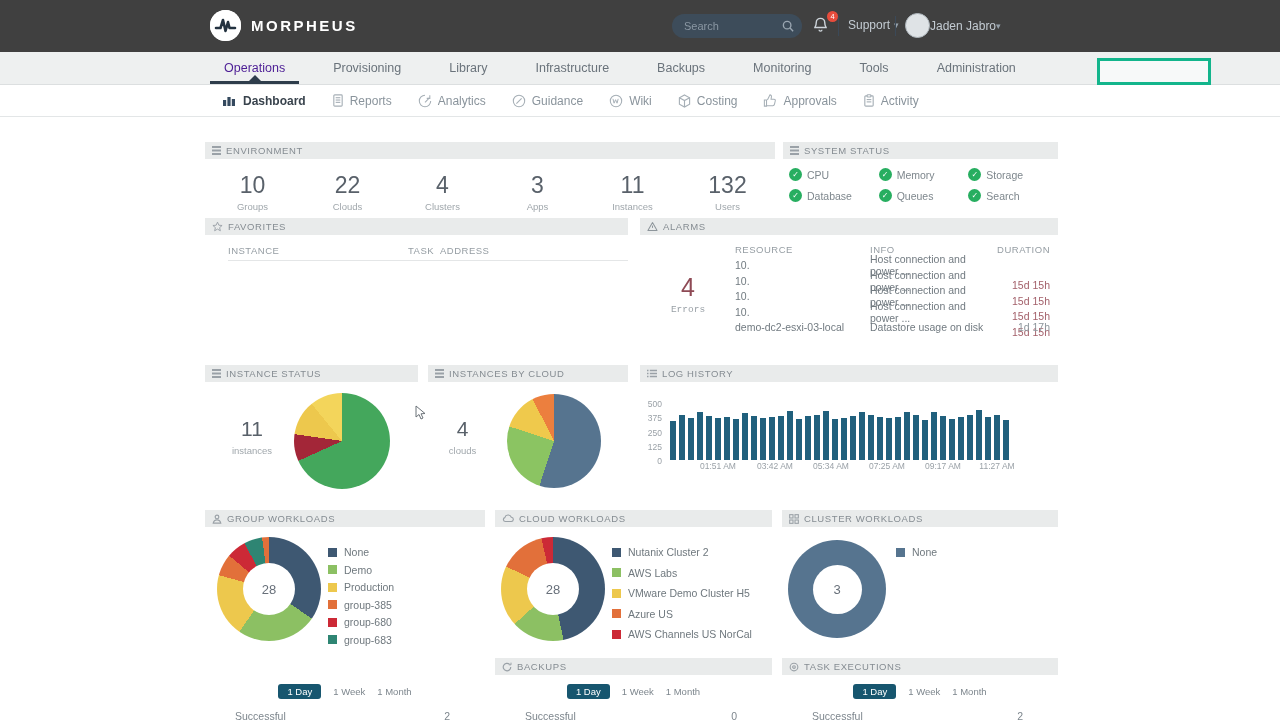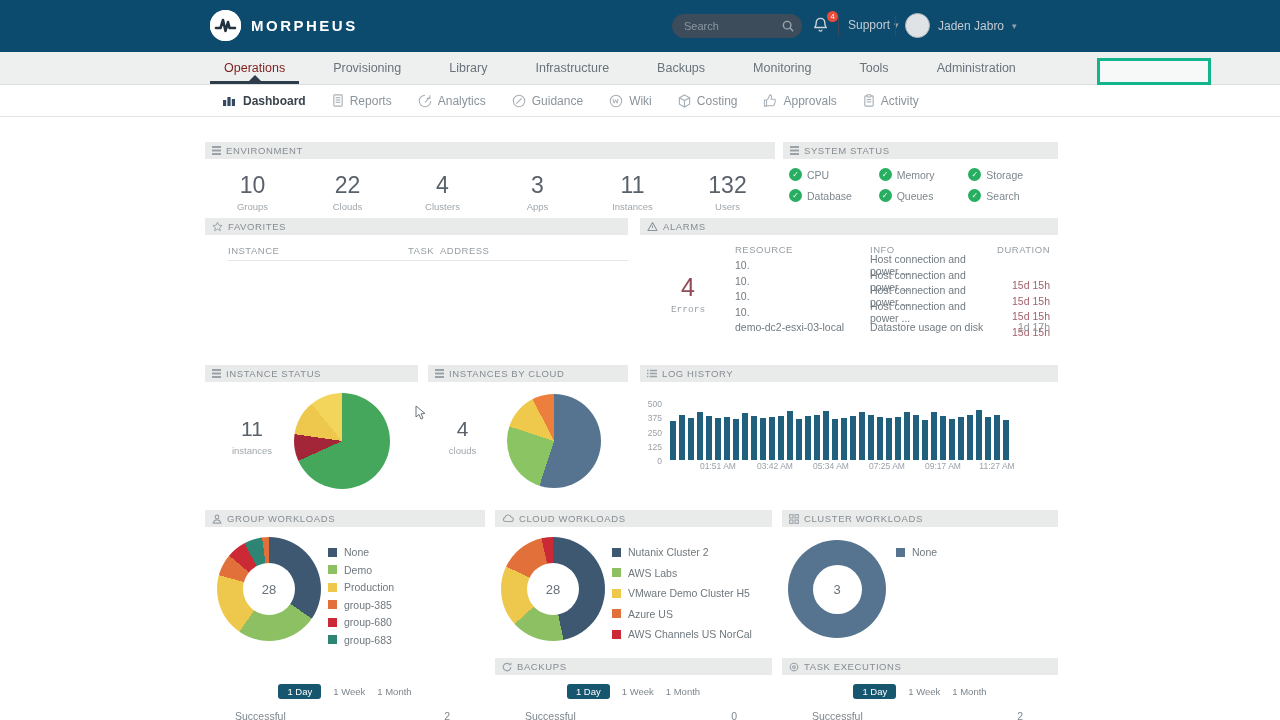--- a/index.html
+++ b/index.html
@@ -2,39 +2,39 @@
 <html><head>
 <meta charset="utf-8">
 <style>
   * { margin:0; padding:0; box-sizing:border-box; }
   html,body { background:#fff; }
   #screen {
     position:relative; width:1280px; height:720px; overflow:hidden;
     font-family:"Liberation Sans", sans-serif; background:#ffffff;
   }
   
-  #topbar { position:absolute; left:0; top:0; width:1280px; height:52px; background:#0c4a6e; }
+  #topbar { position:absolute; left:0; top:0; width:1280px; height:52px; background:#404040; }
   .logo { position:absolute; left:210px; top:10px; display:flex; align-items:center; gap:10px; cursor:pointer; }
   .logo-circle { width:31px; height:31px; border-radius:50%; background:#fff; display:flex; align-items:center; justify-content:center; }
   .brand { color:#fff; font-size:15px; font-weight:bold; letter-spacing:2.5px; }
   .search-box { position:absolute; left:672px; top:14px; width:130px; height:24px; background:#3d4c5a; border-radius:12px; display:flex; align-items:center; padding:0 8px 0 12px; }
   .search-box input { flex:1; min-width:0; background:transparent; border:none; outline:none; color:#cfd6dc; font-size:11px; font-family:"Liberation Sans",sans-serif; }
   .search-box input::placeholder { color:#8a97a3; }
   .bell-wrap { position:absolute; left:812px; top:15px; width:22px; height:22px; cursor:pointer; }
   .badge { position:absolute; right:-4px; top:-4px; min-width:11px; height:11px; background:#e74c3c; color:#fff; border-radius:6px; font-size:7.5px; line-height:11px; text-align:center; padding:0 2px; }
   .vsep { position:absolute; top:16px; width:1px; height:20px; background:#3b4958; }
   .support { position:absolute; left:848px; top:18px; color:#c3cbd2; font-size:12px; display:flex; gap:4px; align-items:center; cursor:pointer; }
-  .user { position:absolute; left:905px; top:13px; display:flex; align-items:center; gap:8px; cursor:pointer; }
+  .user { position:absolute; left:905px; top:13px; display:flex; align-items:center; gap:0; cursor:pointer; }
   .avatar { width:25px; height:25px; border-radius:50%; background:#dfe3e6; border:1px solid #aeb6bc; display:inline-block; }
   .user-name { color:#c3cbd2; font-size:12px; }
   .caret { color:#96a1ab; font-size:9px; }
   
   #mainnav { position:absolute; left:0; top:52px; width:1280px; height:33px; background:#eef0f0; border-bottom:1px solid #dcdfe0; display:flex; align-items:stretch; padding-left:210px; gap:20px; }
   .tab { position:relative; display:flex; align-items:center; padding:0 14px; color:#6a737b; font-size:12.5px; cursor:pointer; }
-  .tab.active { color:#7f1d1d; }
+  .tab.active { color:#4c1d95; }
   .tab.active::after { content:""; position:absolute; left:0; right:0; bottom:0; height:3px; background:#2e3d4b; }
   .tab.active .bump { position:absolute; bottom:3px; left:50%; transform:translateX(-50%); width:0; height:0; border-left:6px solid transparent; border-right:6px solid transparent; border-bottom:6px solid #2e3d4b; }
   #green-box { position:absolute; left:1097px; top:58px; width:114px; height:27px; border:3px solid #13b58c; background:#f7f9f9; }
   
   #subnav { position:absolute; left:0; top:85px; width:1280px; height:32px; background:#ffffff; border-bottom:1px solid #e3e6e7; display:flex; align-items:center; padding-left:222px; gap:26px; }
   .subitem { display:flex; align-items:center; gap:6px; color:#8a949c; font-size:12px; cursor:pointer; }
   .subitem.active { color:#39434d; font-weight:bold; }
   .subicon { display:inline-flex; align-items:center; }
   
   .panel { position:absolute; }

